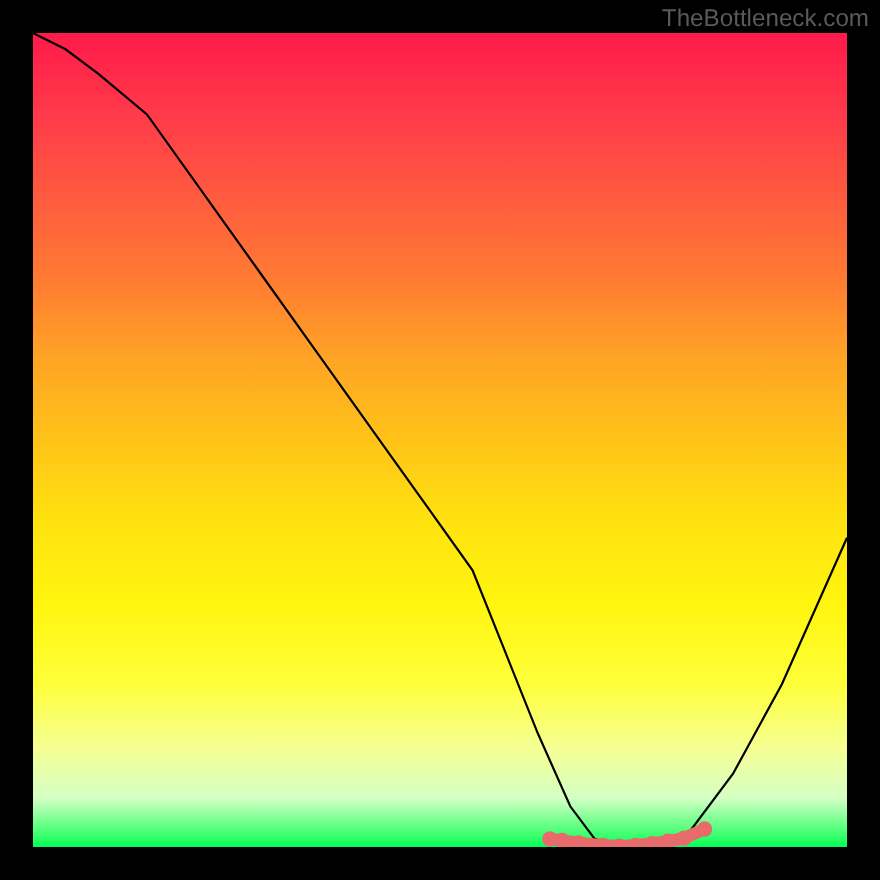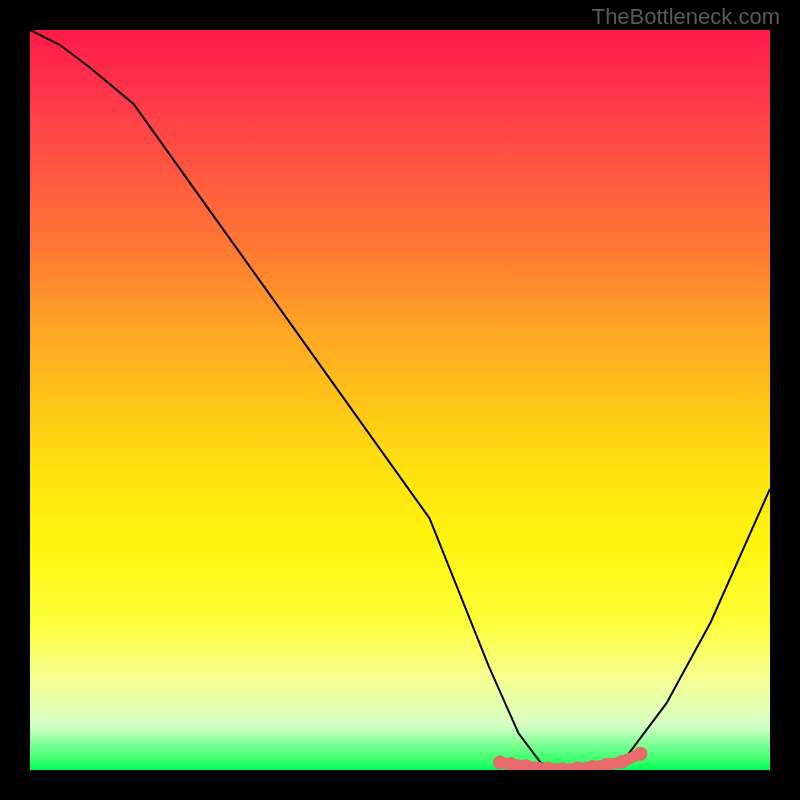--- a/index.html
+++ b/index.html
@@ -6,21 +6,21 @@
   body {
     width: 800px;
     height: 800px;
     background: #000;
     position: relative;
     font-family: Arial, sans-serif;
   }
   .watermark {
     position: absolute;
     top: 4px;
-    right: 20px;
+    right: 10px;
     color: #5a5a5a;
     font-size: 22px;
     font-weight: 500;
     z-index: 10;
   }
   .plot-area {
     position: absolute;
     left: 30px;
     top: 30px;
     width: 740px;

